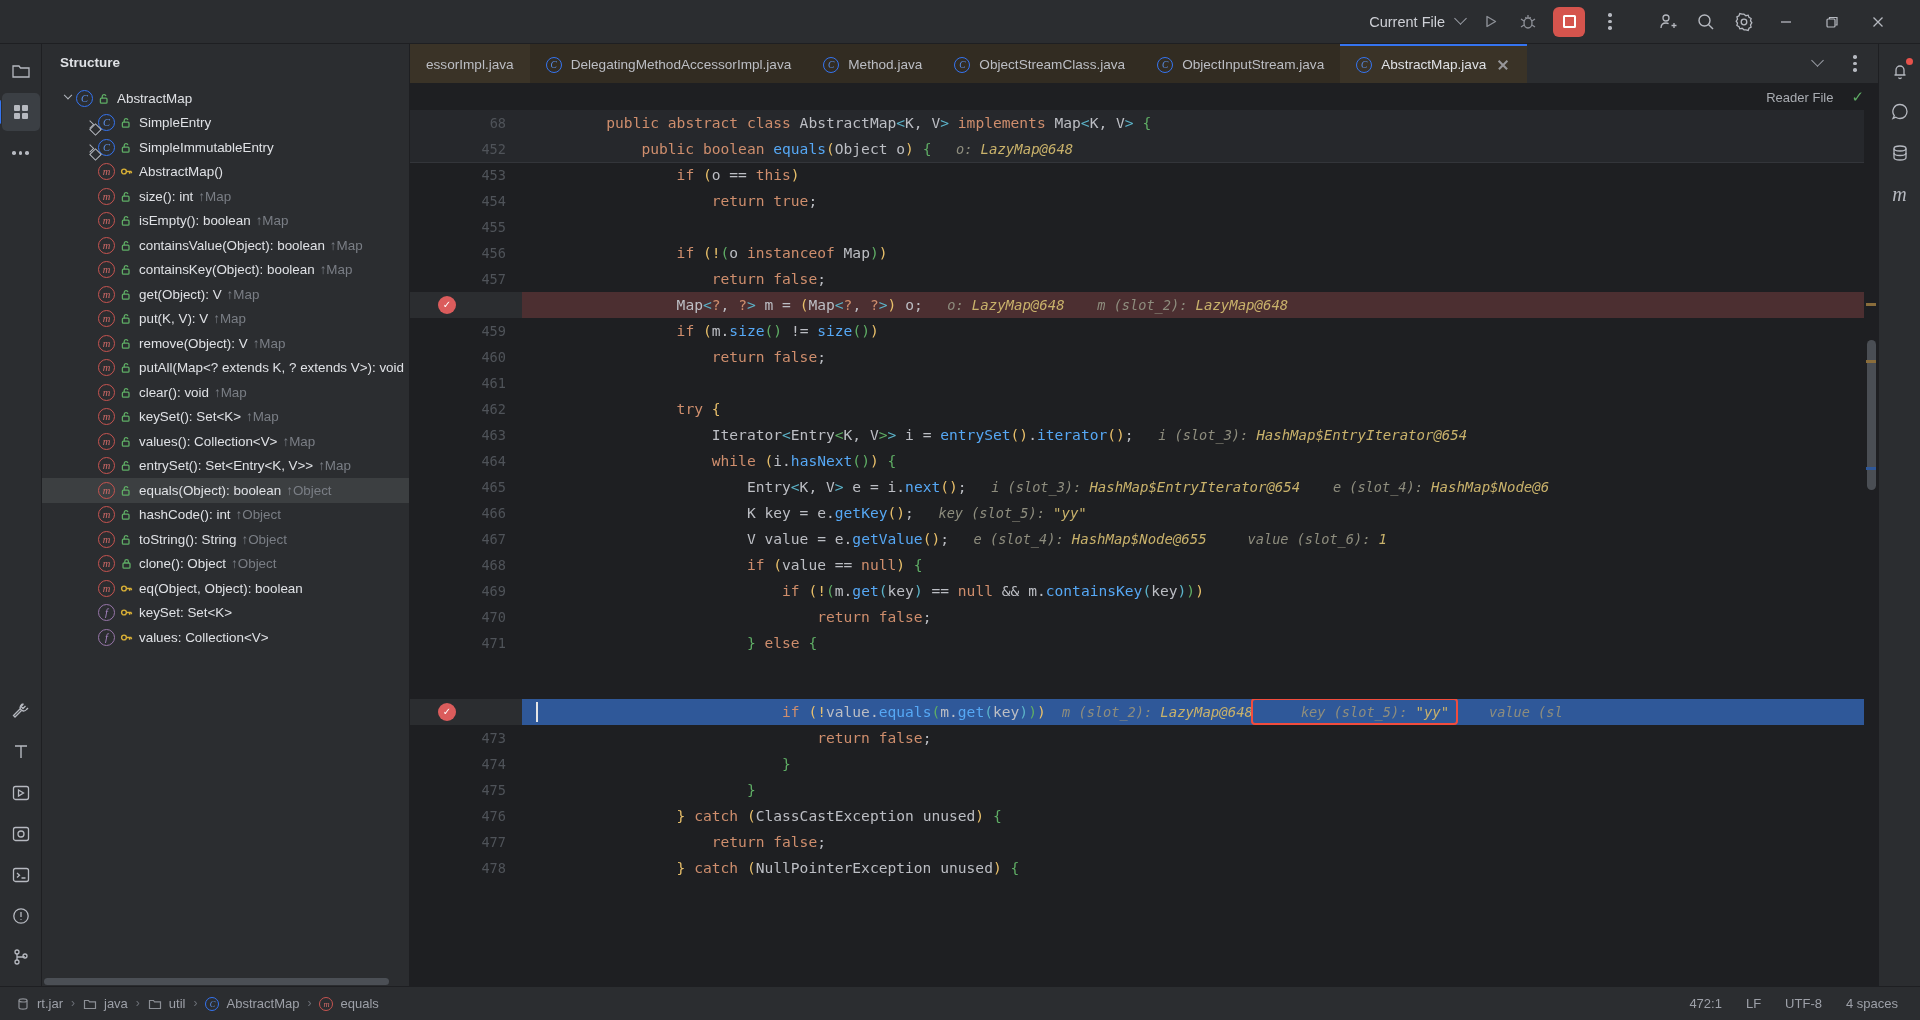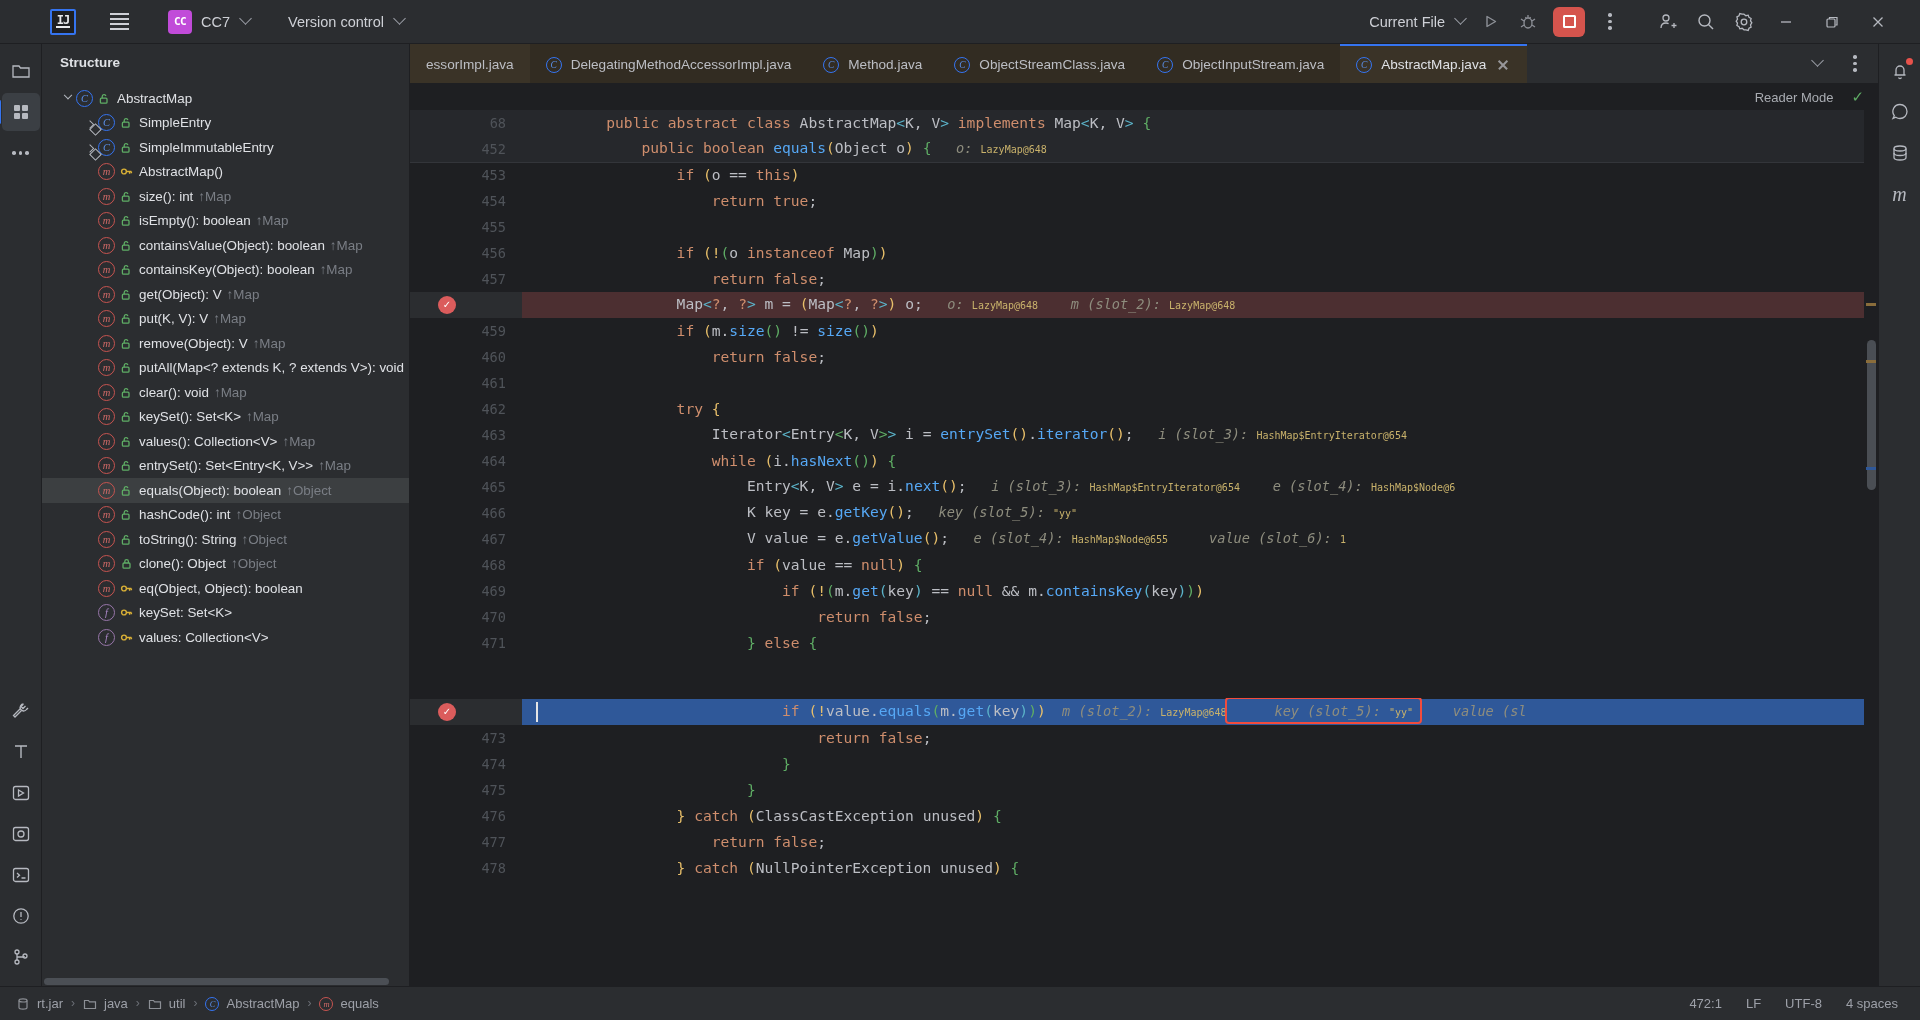--- a/index.html
+++ b/index.html
@@ -197,21 +197,21 @@
   
   .kw  { color:#CF8E6D; }
   .mth { color:#56A8F5; }
   .typ { color:#BCBEC4; }
   .cls { color:#BCBEC4; }
   .pn  { color:#BCBEC4; }
   .br1 { color:#E8BF6A; }
   .br2 { color:#5FAD65; }
   .br3 { color:#5BB3C9; }
   .hint { color:#8E8D7E; font-style:italic; font-size:13.6px; }
-  .hintv { color:#C9B26B; font-size:10px; }
+  .hintv { color:#C9B26B; font-style:italic; font-size:14px; }
   .hintbox {
     outline: 2px solid #F24C3D; padding: 3px 7px; border-radius:2px;
     position: relative; top:0;
   }
 
   
   .vscroll { position:absolute; right:0; top:0; bottom:0; width:14px; background:#1e1f22; z-index:14;}
   .vscroll .thumb { position:absolute; right:2px; width:9px; background:#4a4e54; border-radius:5px;}
   .marker { position:absolute; right:2px; width:10px; height:3px; }
 
@@ -225,40 +225,20 @@
   .status .sp { flex:1 1 auto; }
   .st-item { padding: 0 12px; cursor:pointer; white-space:nowrap; }
   svg { display:block; }
 </style>
 </head>
 <body>
 
 <div id="app">
 
   <div class="toolbar">
-    <div class="tb-left">
-      <div class="ij-logo">
-          <span>IJ</span>
-        </div>
-      <div class="hamburger">
-          <i></i>
-          <i></i>
-          <i></i>
-          <i></i>
-        </div>
-      <div class="tb-item">
-        <div class="proj-badge">CC</div>
-        <span class="tb-text">CC7</span>
-        <span class="chev"></span>
-      </div>
-      <div class="tb-item vc-item">
-        <span class="tb-text" style="margin-left:0">Version control</span>
-        <span class="chev"></span>
-      </div>
-    </div>
 
     <div class="tb-spacer"></div>
 
     <div class="tb-right">
       <div class="run-config">
         <span class="tb-text">Current File</span>
         <span class="chev"></span>
       </div>
       <div class="icon-btn">
         <svg width="17" height="17" viewBox="0 0 17 17">
@@ -708,21 +688,21 @@
             <div class="kebab">
                 <i></i>
                 <i></i>
                 <i></i>
               </div>
           </div>
         </div>
       </div>
 
       <div class="reader-bar">
-        <span>Reader Mode</span>
+        <span>Reader File</span>
         <span class="check">✓</span>
       </div>
 
       <div class="code-area">
         <div class="code-scroll" id="code-host">
             <div style="height: 52px;"></div>
             <div class="cline"><div class="gutter"><span>453</span></div><div class="codetext"><span>                </span><span class="kw">if </span><span class="br1">(</span><span class="pn">o </span><span class="pn">== </span><span class="kw">this</span><span class="br1">)</span></div></div>
             <div class="cline"><div class="gutter"><span>454</span></div><div class="codetext"><span>                    </span><span class="kw">return </span><span class="kw">true</span><span class="pn">;</span></div></div>
             <div class="cline"><div class="gutter"><span>455</span></div><div class="codetext"><span></span></div></div>
             <div class="cline"><div class="gutter"><span>456</span></div><div class="codetext"><span>                </span><span class="kw">if </span><span class="br1">(</span><span class="br1">!</span><span class="br2">(</span><span class="pn">o </span><span class="kw">instanceof </span><span class="cls">Map</span><span class="br2">)</span><span class="br1">)</span></div></div>

